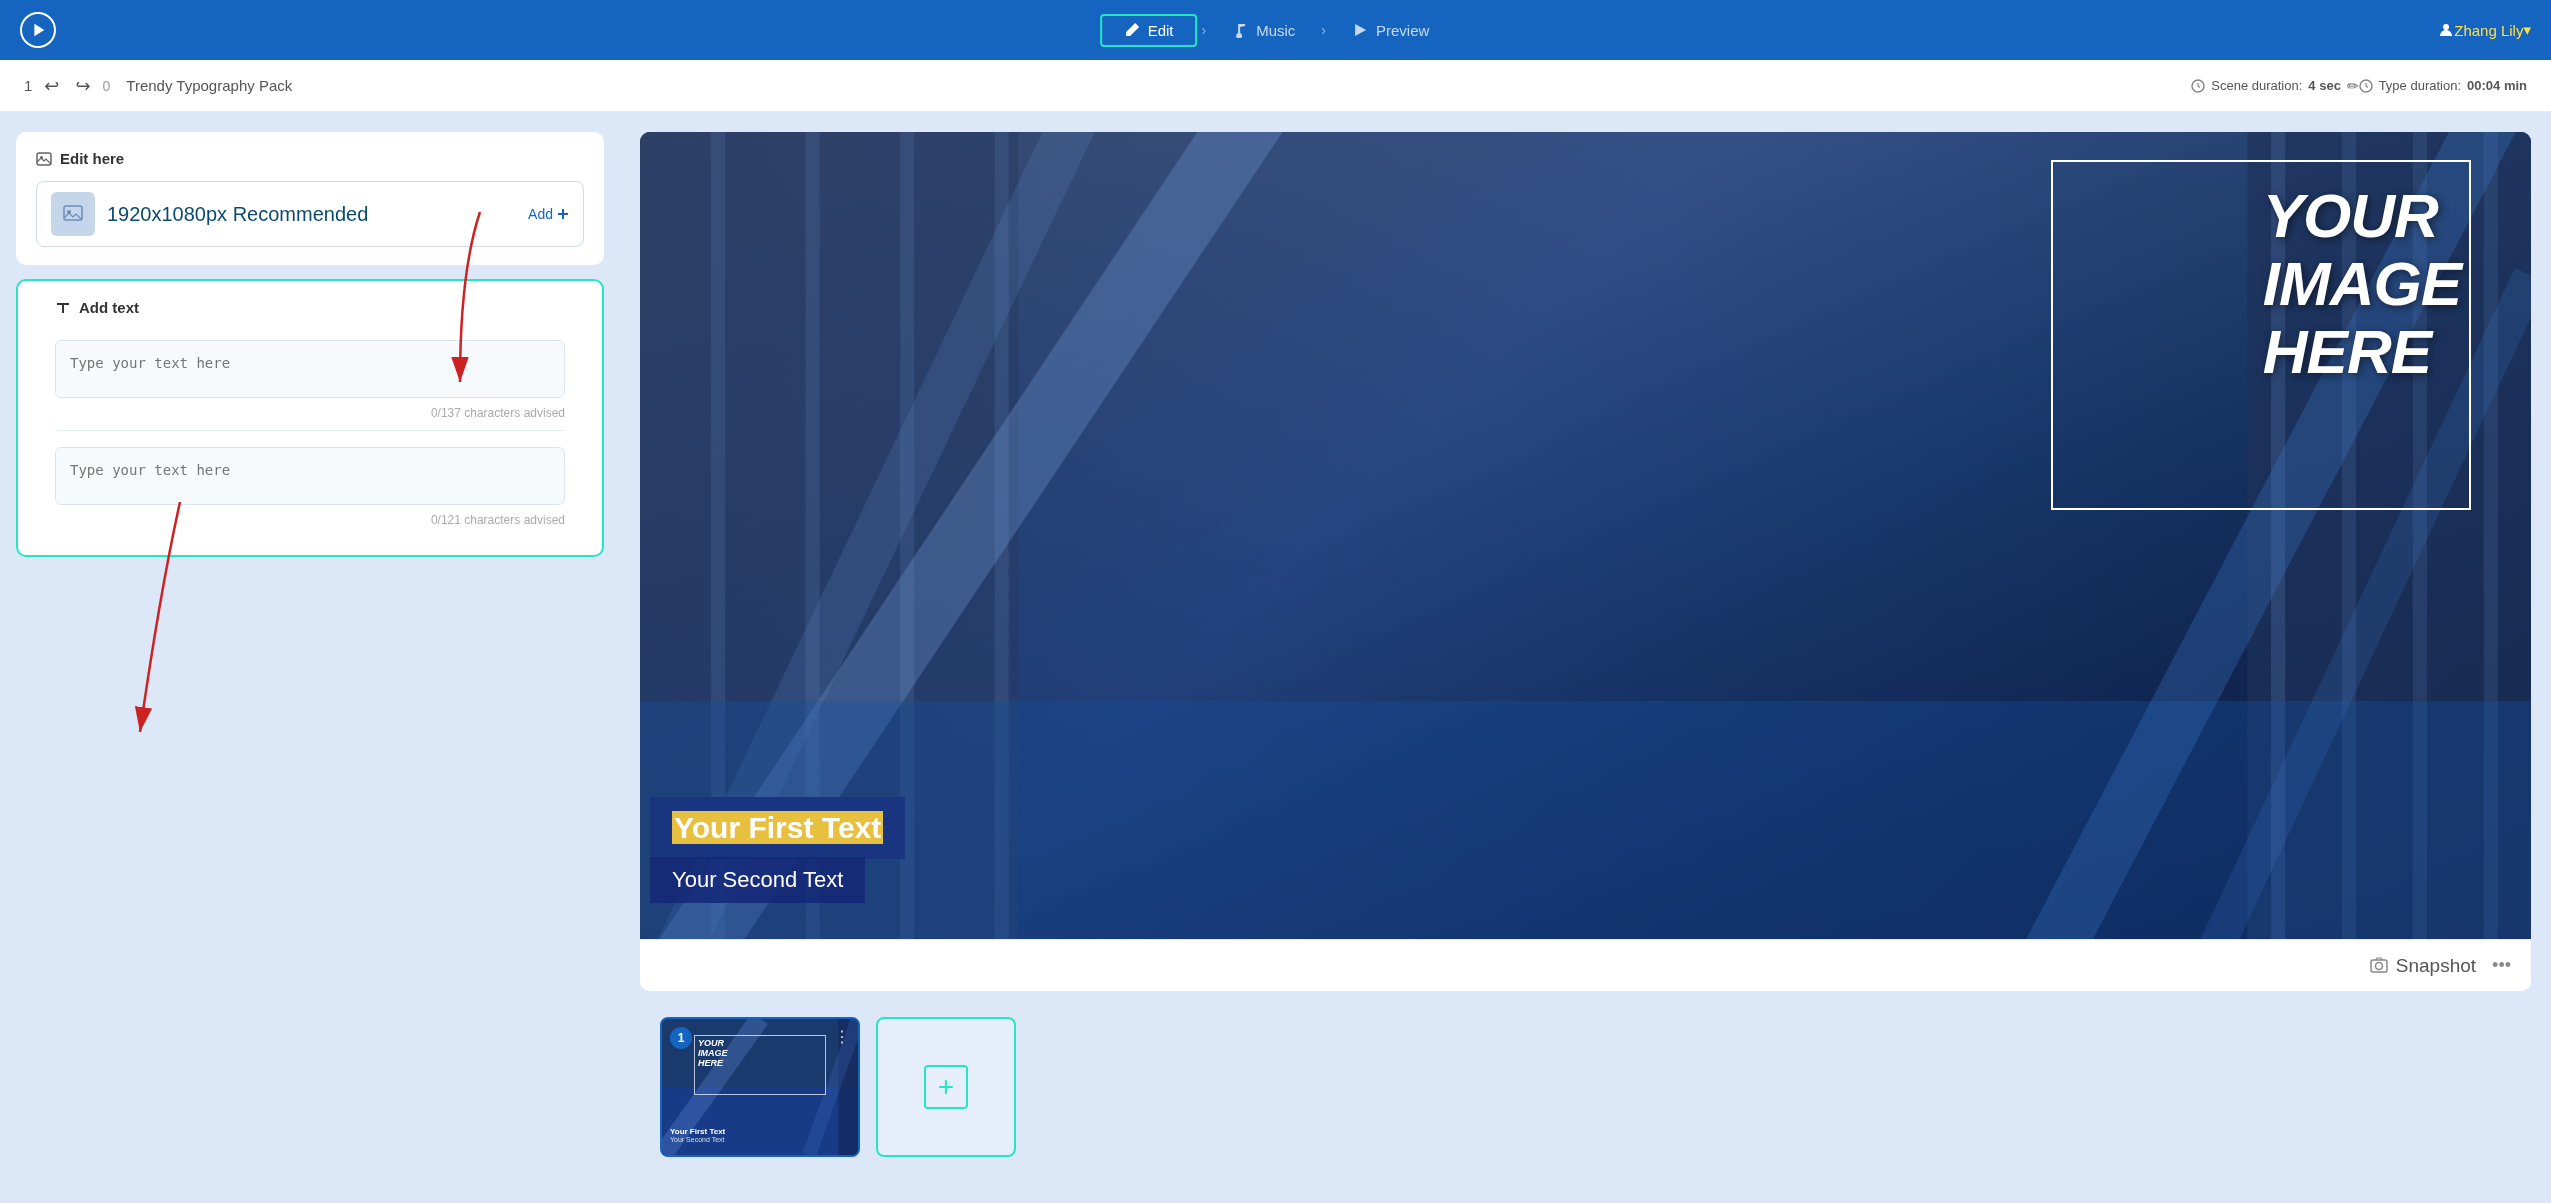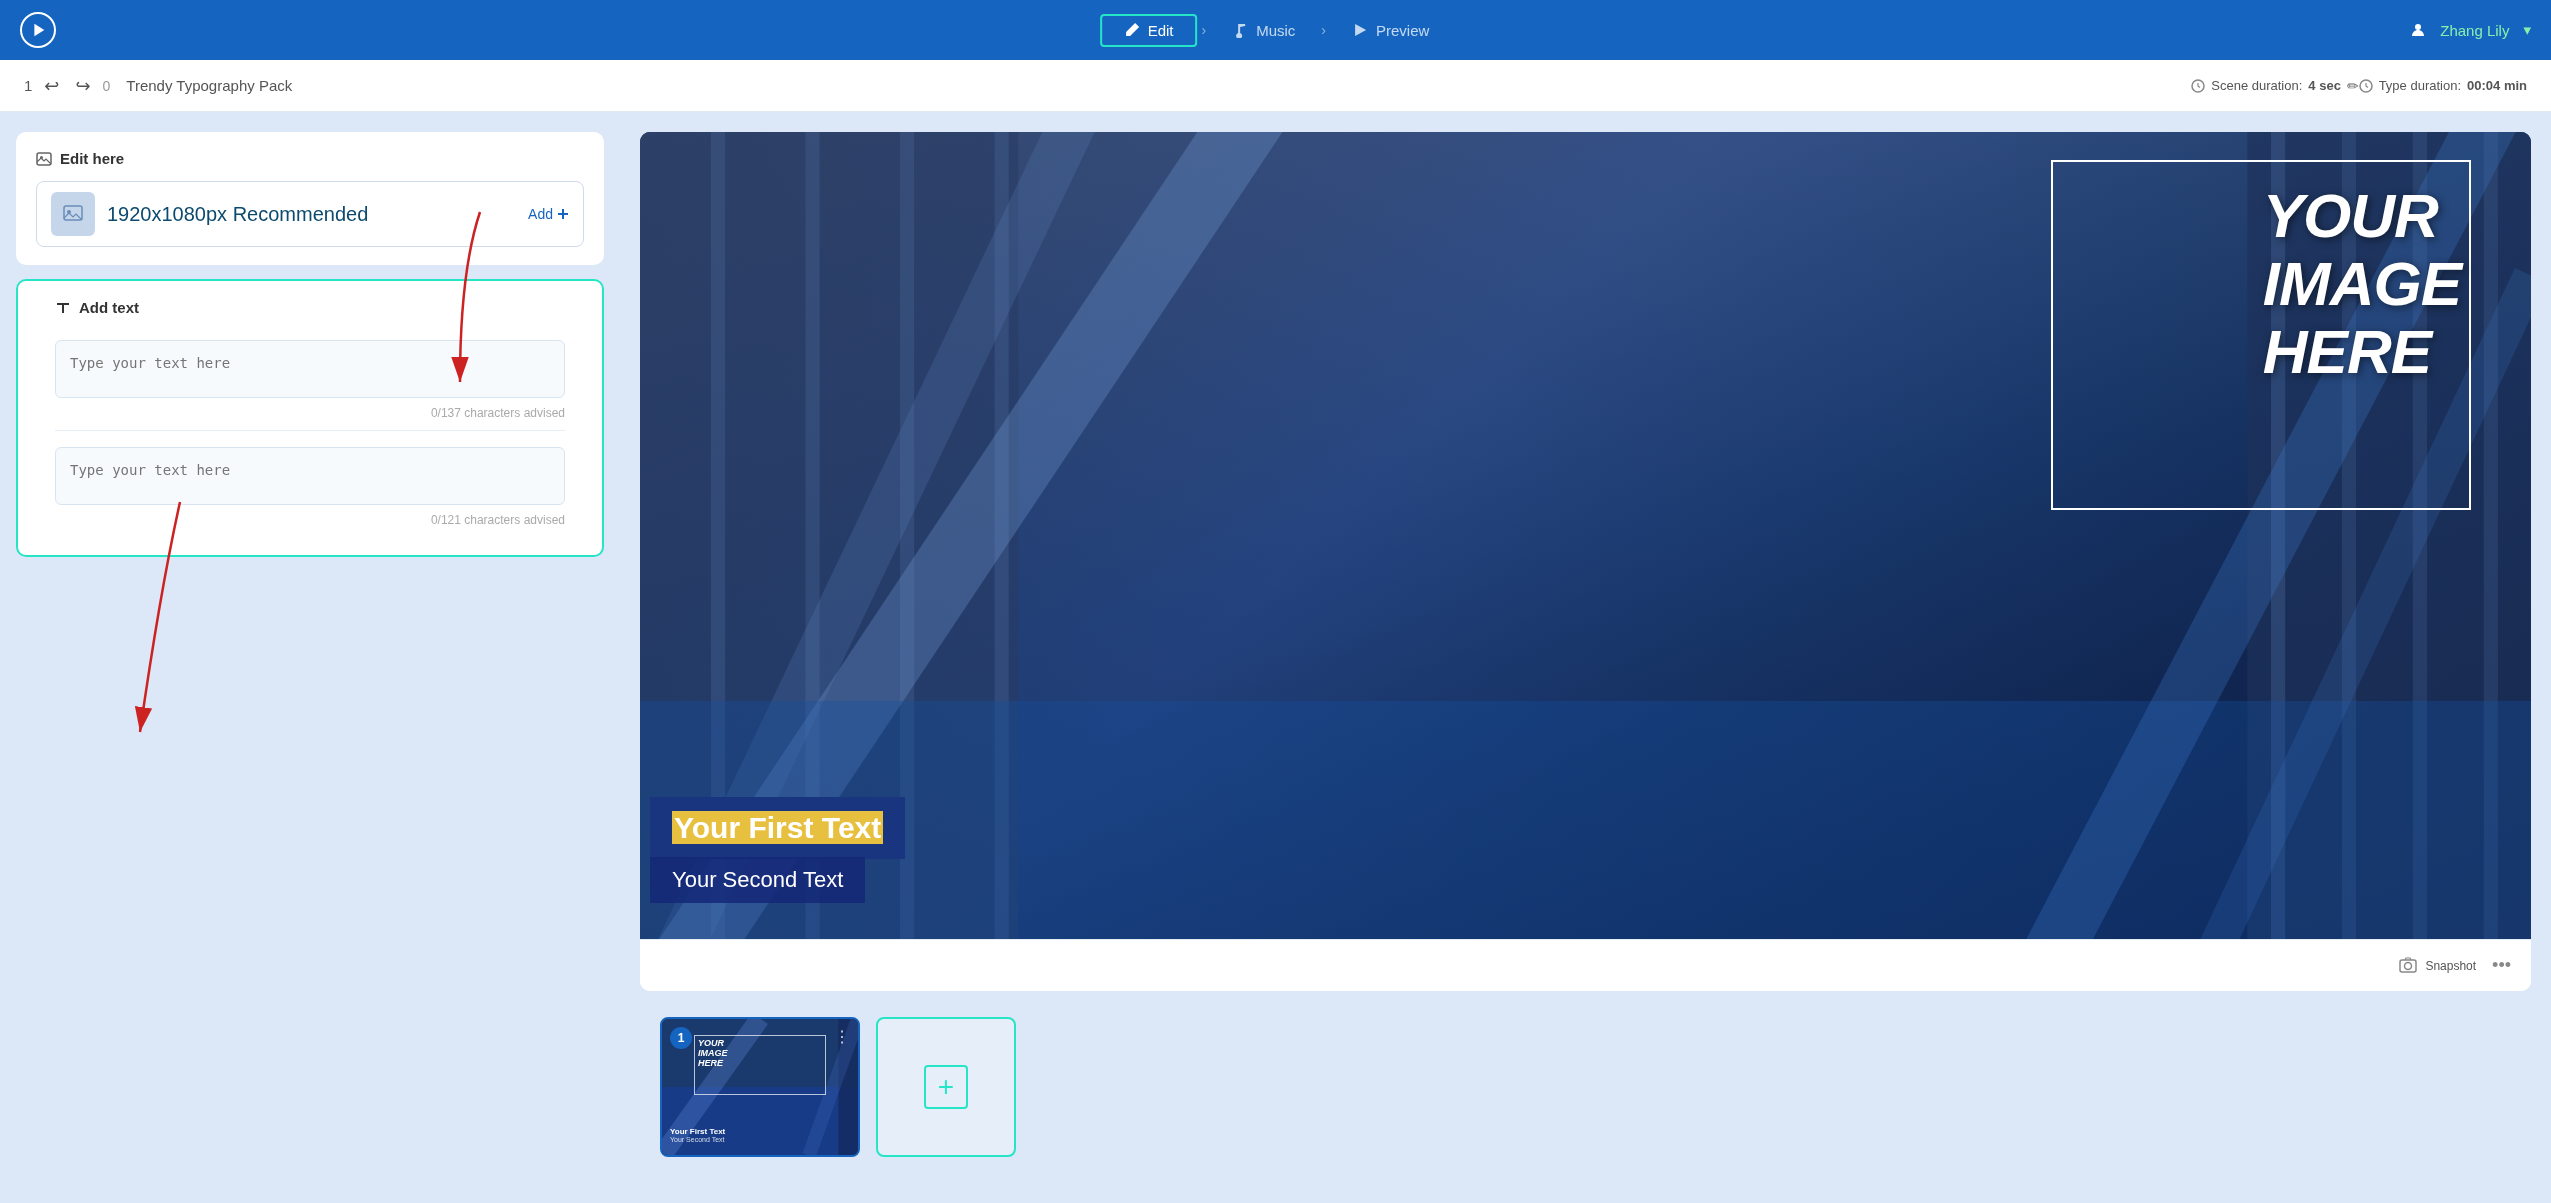--- a/index.html
+++ b/index.html
@@ -38,22 +38,22 @@
       background: transparent;
       border: 2px solid #26e5c7;
       color: #ffffff;
       gap: 8px;
     }
     .nav-step svg { width: 16px; height: 16px; fill: rgba(255,255,255,0.75); }
     .nav-step.active svg { fill: white; }
     .nav-chevron { color: rgba(255,255,255,0.5); font-size: 14px; padding: 0 4px; }
     .nav-user {
       margin-left: auto;
-      color: #86efac; font-size: 15px;
-      display: flex; align-items: center; gap: 14px;
+      color: #fde047; font-size: 15px;
+      display: flex; align-items: center; gap: 0;
     }
     .nav-user svg { width: 16px; height: 16px; fill: white; }
 
     
     .second-bar {
       background: white;
       height: 52px;
       display: flex;
       align-items: center;
       padding: 0 24px;
@@ -239,21 +239,21 @@
       border-top: 1px solid #e5edf5;
       padding: 14px 20px;
       display: flex;
       align-items: center;
       justify-content: flex-end;
       gap: 16px;
       min-height: 52px;
     }
     .snapshot-btn {
       background: none; border: none; cursor: pointer;
-      font-size: 12px; color: #555;
+      font-size: 19px; color: #555;
       display: flex; align-items: center; gap: 8px;
     }
     .snapshot-btn svg { width: 18px; height: 18px; fill: #888; }
     .more-btn {
       background: none; border: none; cursor: pointer;
       color: #888; font-size: 18px;
     }
 
     
     .bottom-area {

